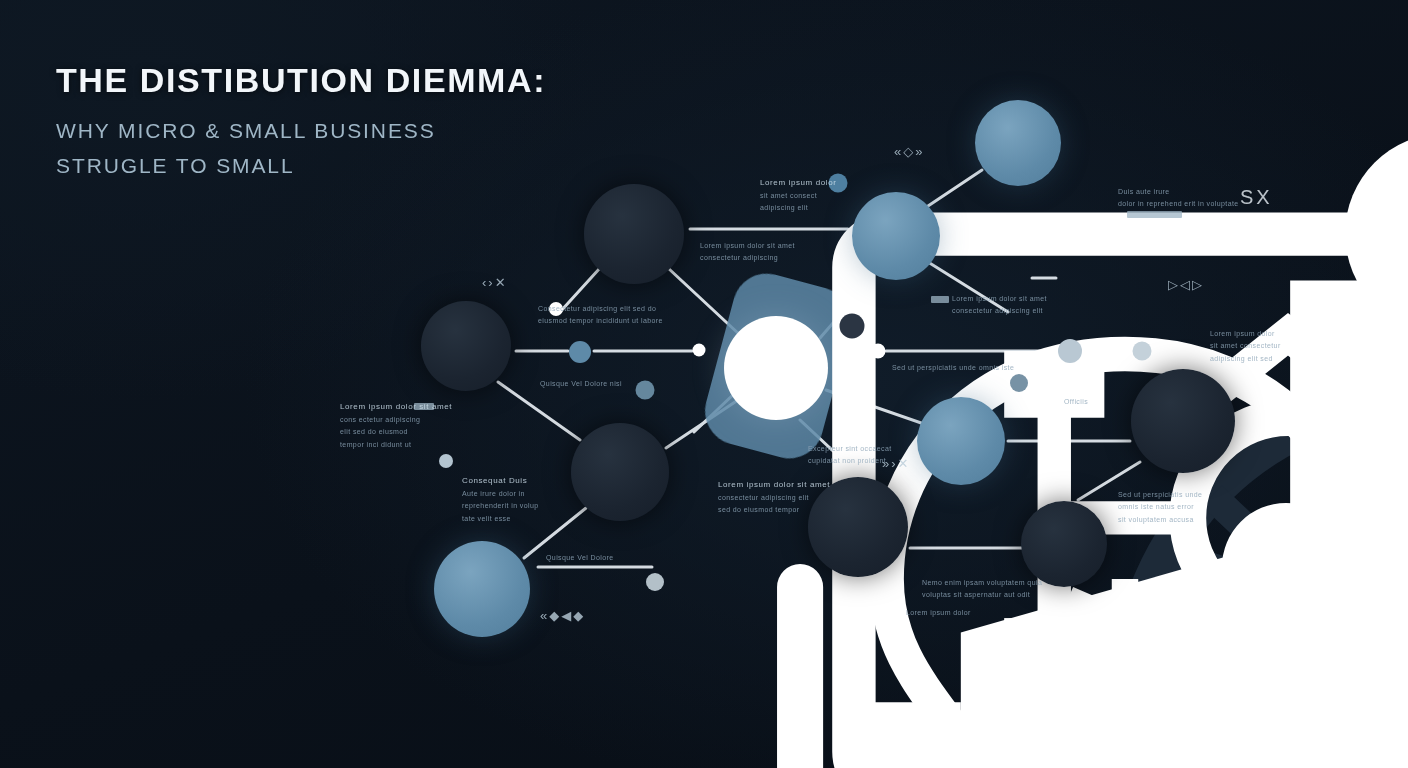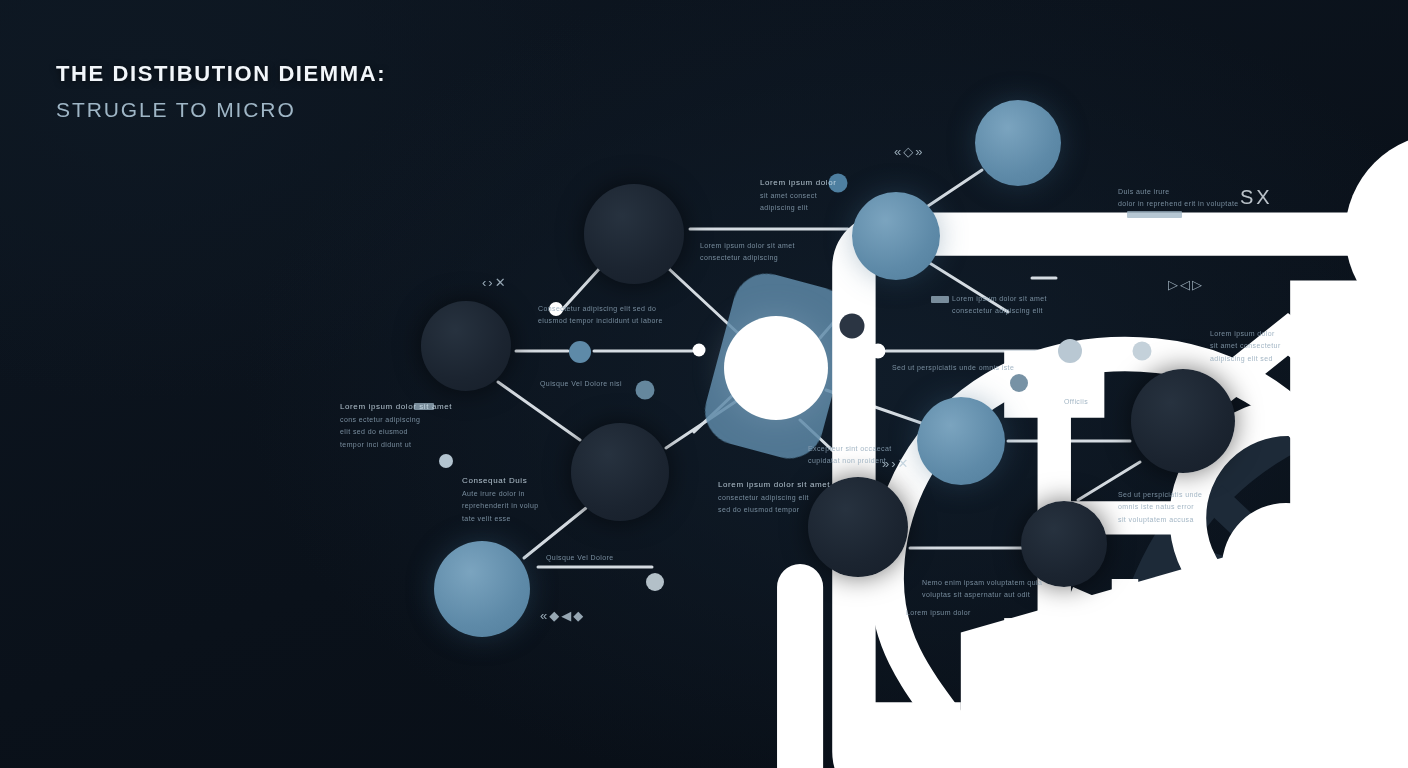--- a/index.html
+++ b/index.html
@@ -21,26 +21,26 @@
   }
 
   
   .headline {
     position: absolute;
     left: 56px;
     top: 62px;
     width: 640px;
   }
   .title {
-    font-size: 22px;
+    font-size: 34px;
     font-weight: 700;
     letter-spacing: 1.6px;
     color: #f2f6fa;
     line-height: 1.08;
-    margin: 0 0 6px 0;
+    margin: 0 0 14px 0;
     text-shadow: 0 1px 6px rgba(0,0,0,.6);
   }
   .subtitle {
     font-size: 21px;
     font-weight: 400;
     letter-spacing: 1.9px;
     color: #9fb6c6;
     line-height: 1.7;
     margin: 0;
   }
@@ -145,21 +145,22 @@
   .person svg { display: block; }
 </style>
 </head>
 <body>
 
 <div id="stage">
 
   <div class="headline">
     <h1 class="title">THE DISTIBUTION DIEMMA:</h1>
     <p class="subtitle">
-      <span>STRUGLE TO MICRO</span>
+      <span>WHY MICRO &amp; SMALL BUSINESS</span>
+      <span>STRUGLE TO SMALL</span>
     </p>
   </div>
 
   <div class="diagram">
 
     <svg viewBox="0 0 1408 768">
       <g stroke="#e8eef3" stroke-width="3" stroke-linecap="round" fill="none" opacity="0.92">
 
         <line x1="740" y1="335" x2="668" y2="268"></line>
 

